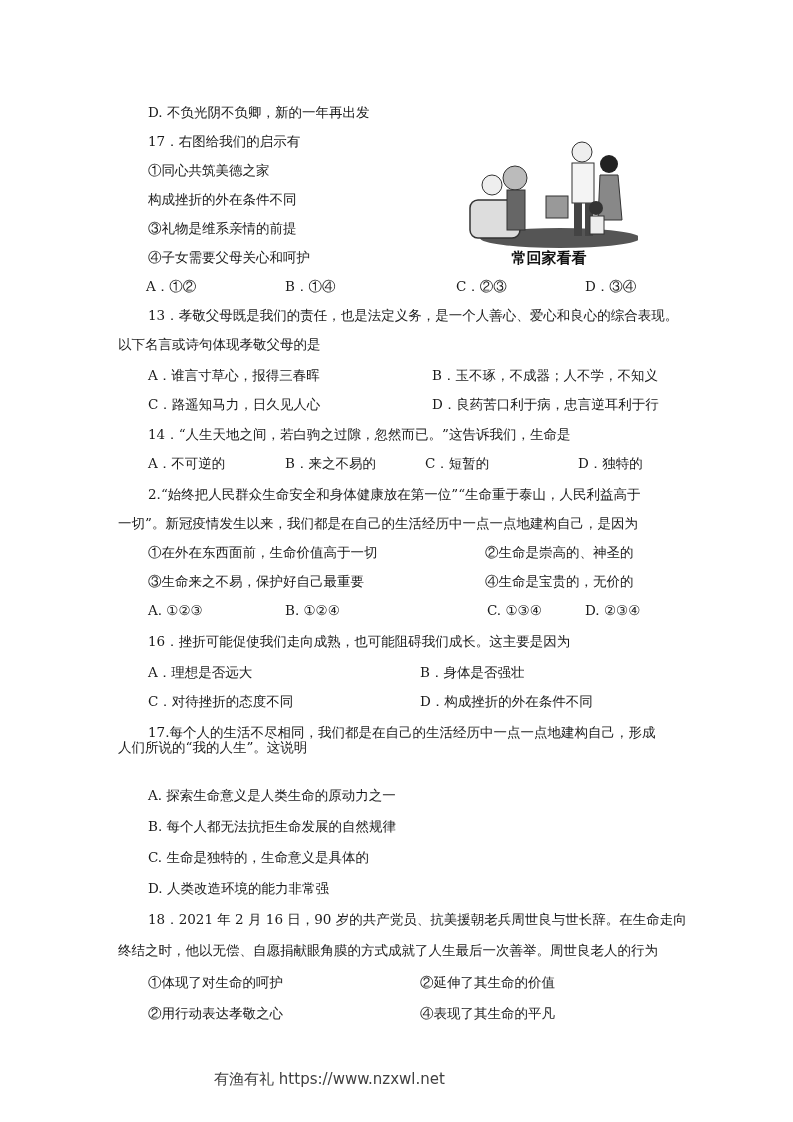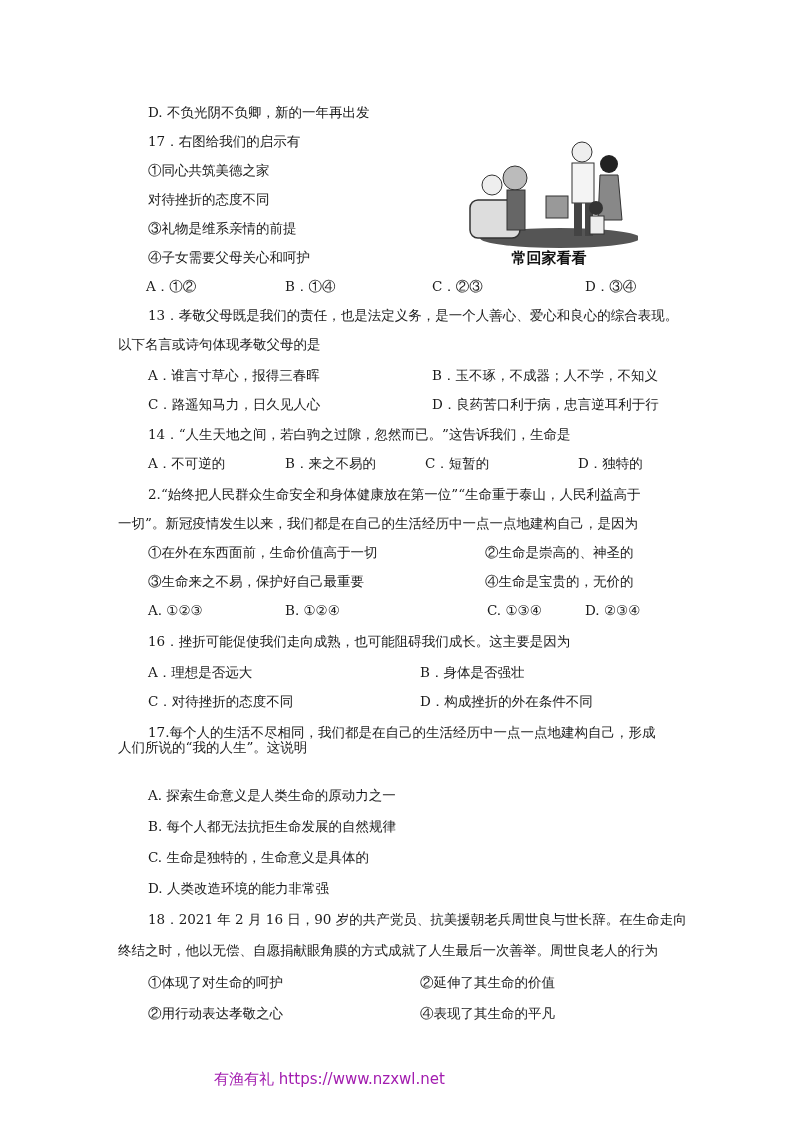--- a/index.html
+++ b/index.html
@@ -1,30 +1,30 @@
 <!DOCTYPE html>
 <html><head>
 <meta charset="utf-8">
 <style>
   html, body { margin: 0; padding: 0; background: #ffffff; }
   body { width: 793px; height: 1122px; position: relative; overflow: hidden;
          font-family: "DejaVu Serif", "Liberation Serif", serif; color: #1a1a1a; font-size: 13.5px; }
   .line { position: absolute; white-space: nowrap; line-height: 18px; }
   .illus { position: absolute; left: 460px; top: 130px; width: 178px; height: 142px; }
   .footer { position: absolute; top: 1070px; left: 0; width: 659px; text-align: center;
-            font-family: "DejaVu Sans", "Liberation Sans", sans-serif; font-size: 15px; color: #a21caf; }
+            font-family: "DejaVu Sans", "Liberation Sans", sans-serif; font-size: 15px; color: #404040; }
 </style>
 </head>
 <body>
 
 <div class="line" style="left:148px;top:103px">D. 不负光阴不负卿，新的一年再出发</div>
 
 <div class="line" style="left:148px;top:132px">17．右图给我们的启示有</div>
 <div class="line" style="left:148px;top:161px">①同心共筑美德之家</div>
-<div class="line" style="left:148px;top:190px">对待挫折的态度不同</div>
+<div class="line" style="left:148px;top:190px">构成挫折的外在条件不同</div>
 <div class="line" style="left:148px;top:219px">③礼物是维系亲情的前提</div>
 <div class="line" style="left:148px;top:248px">④子女需要父母关心和呵护</div>
 
 <div class="illus">
   <svg width="178" height="142" viewBox="0 0 178 142">
     <ellipse cx="100" cy="108" rx="80" ry="10" fill="#555"></ellipse>
     <rect x="10" y="70" width="50" height="38" rx="8" fill="#ddd" stroke="#333" stroke-width="1.5"></rect>
     <circle cx="32" cy="55" r="10" fill="#eee" stroke="#333"></circle>
     <circle cx="55" cy="48" r="12" fill="#bbb" stroke="#333"></circle>
     <rect x="47" y="60" width="18" height="40" fill="#666" stroke="#333"></rect>
@@ -36,21 +36,21 @@
     <circle cx="149" cy="34" r="9" fill="#222"></circle>
     <path d="M140 45 L158 45 L162 90 L138 90 Z" fill="#888" stroke="#333"></path>
     <circle cx="136" cy="78" r="7" fill="#333"></circle>
     <rect x="130" y="86" width="14" height="18" fill="#eee" stroke="#333"></rect>
     <text x="89" y="133" text-anchor="middle" font-size="15" font-weight="bold" fill="#111" font-family="DejaVu Serif, serif">常回家看看</text>
   </svg>
 </div>
 
 <div class="line" style="left:146px;top:277px">A．①②</div>
 <div class="line" style="left:285px;top:277px">B．①④</div>
-<div class="line" style="left:432px;top:277px">C．②③</div>
+<div class="line" style="left:456px;top:277px">C．②③</div>
 <div class="line" style="left:585px;top:277px">D．③④</div>
 
 <div class="line" style="left:148px;top:306px">13．孝敬父母既是我们的责任，也是法定义务，是一个人善心、爱心和良心的综合表现。</div>
 <div class="line" style="left:118px;top:335px">以下名言或诗句体现孝敬父母的是</div>
 <div class="line" style="left:148px;top:366px">A．谁言寸草心，报得三春晖</div>
 <div class="line" style="left:432px;top:366px">B．玉不琢，不成器；人不学，不知义</div>
 <div class="line" style="left:148px;top:395px">C．路遥知马力，日久见人心</div>
 <div class="line" style="left:432px;top:395px">D．良药苦口利于病，忠言逆耳利于行</div>
 
 <div class="line" style="left:148px;top:425px">14．“人生天地之间，若白驹之过隙，忽然而已。”这告诉我们，生命是</div>

